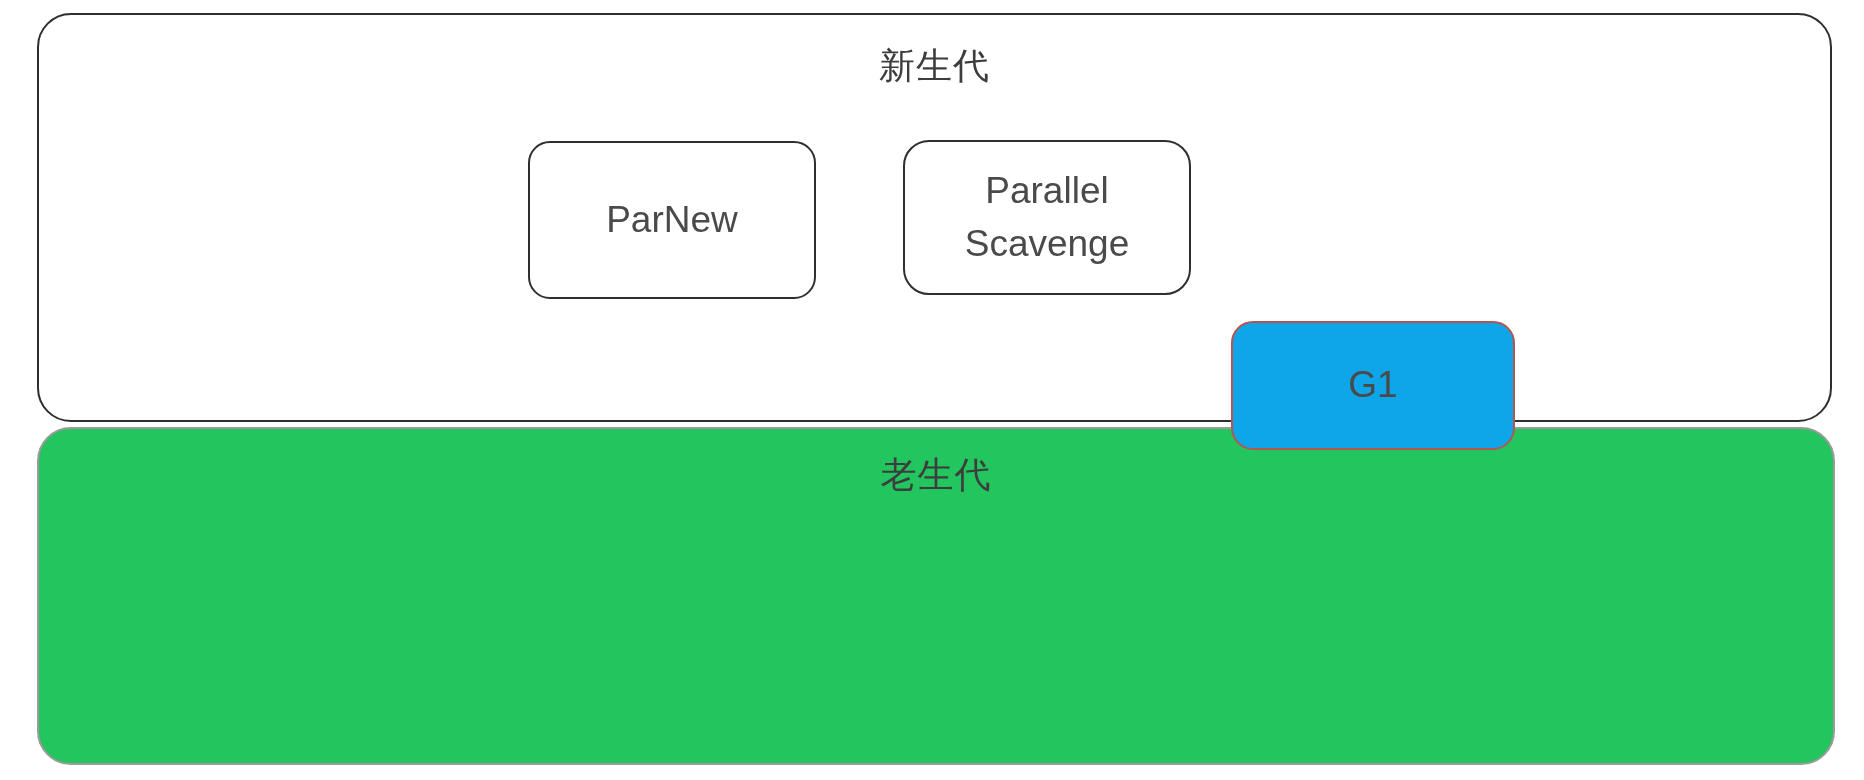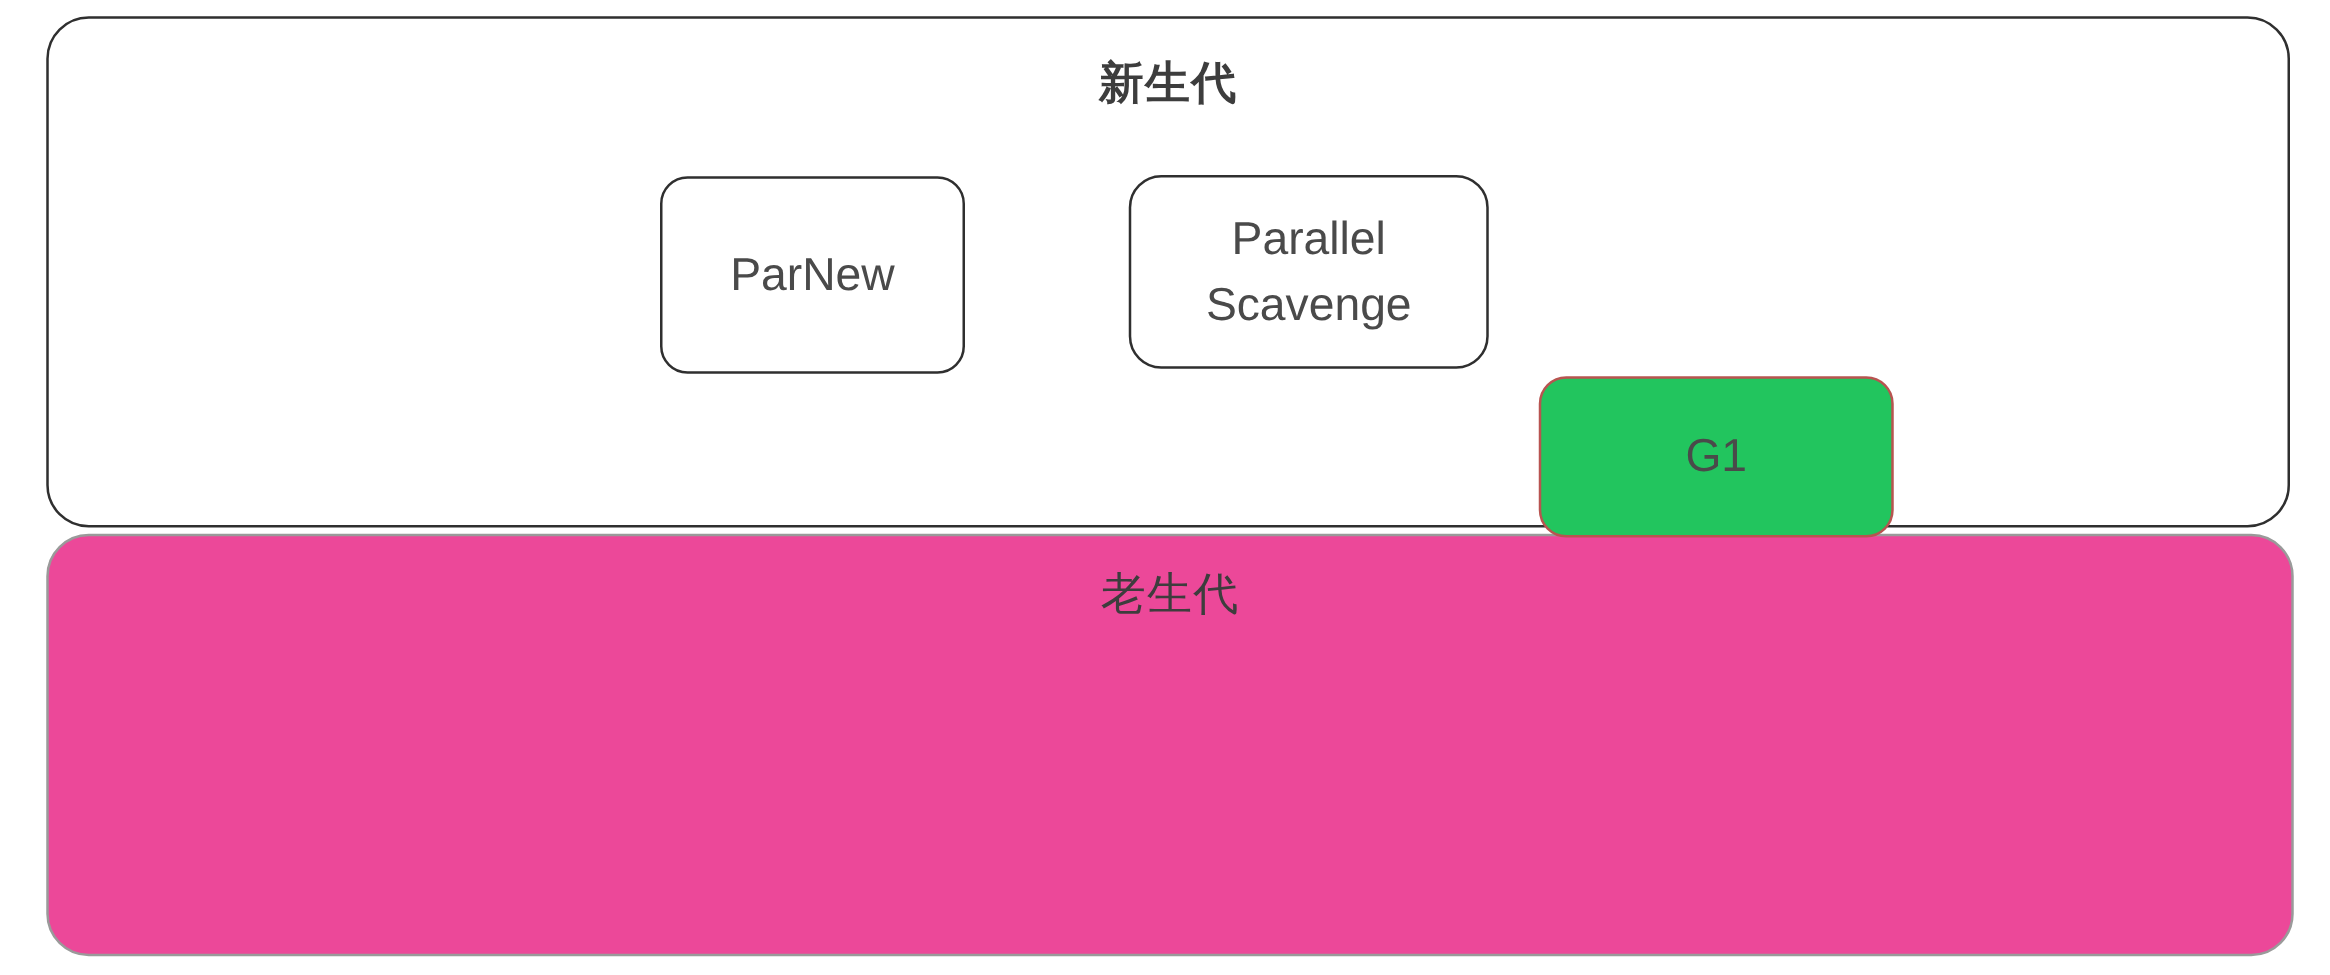--- a/index.html
+++ b/index.html
@@ -31,35 +31,35 @@
     height: 409px;
     background: #ffffff;
     border: 2.4px solid #2f2f2f;
     z-index: 2;
   }
   .gen-old {
     left: 37px;
     top: 427px;
     width: 1798px;
     height: 338px;
-    background: #ec4899;
+    background: #22c55e;
     border: 2px solid #9a9a9a;
     z-index: 1;
   }
   .gen-title {
     position: absolute;
     left: 0;
     right: 0;
     text-align: center;
     font-size: 36px;
     color: #3d3d3d;
     letter-spacing: 1px;
     white-space: nowrap;
   }
-  .gen-young .gen-title { top: 27px; font-weight: bold; }
+  .gen-young .gen-title { top: 27px; }
   .gen-old .gen-title { top: 22px; }
 
   
   .node {
     position: absolute;
     box-sizing: border-box;
     display: flex;
     flex-direction: column;
     align-items: center;
     justify-content: center;
@@ -68,27 +68,28 @@
     font-size: 37px;
     line-height: 1.42;
     color: #4a4a4a;
     white-space: pre-line;
   }
   .node-plain {
     background: #ffffff;
     border: 2.4px solid #2f2f2f;
   }
   .node-red {
-    background: #22c55e;
+    background: #0ea5e9;
     border: 2.4px solid #b85450;
+    margin-top: 20px;
   }
 
   
   .n-serial   { left: 112px;  top: 128px; width: 270px; height: 163px; }
-  .n-parnew   { left: 489px;  top: 126px; width: 244px; height: 158px; }
+  .n-parnew   { left: 489px;  top: 126px; width: 288px; height: 158px; }
   .n-psv      { left: 864px;  top: 125px; width: 288px; height: 155px; border-radius: 26px; }
 
   
   .n-g1 {
     left: 1192px;
     top: 286px;
     width: 284px;
     height: 129px;
     z-index: 5;
   }

